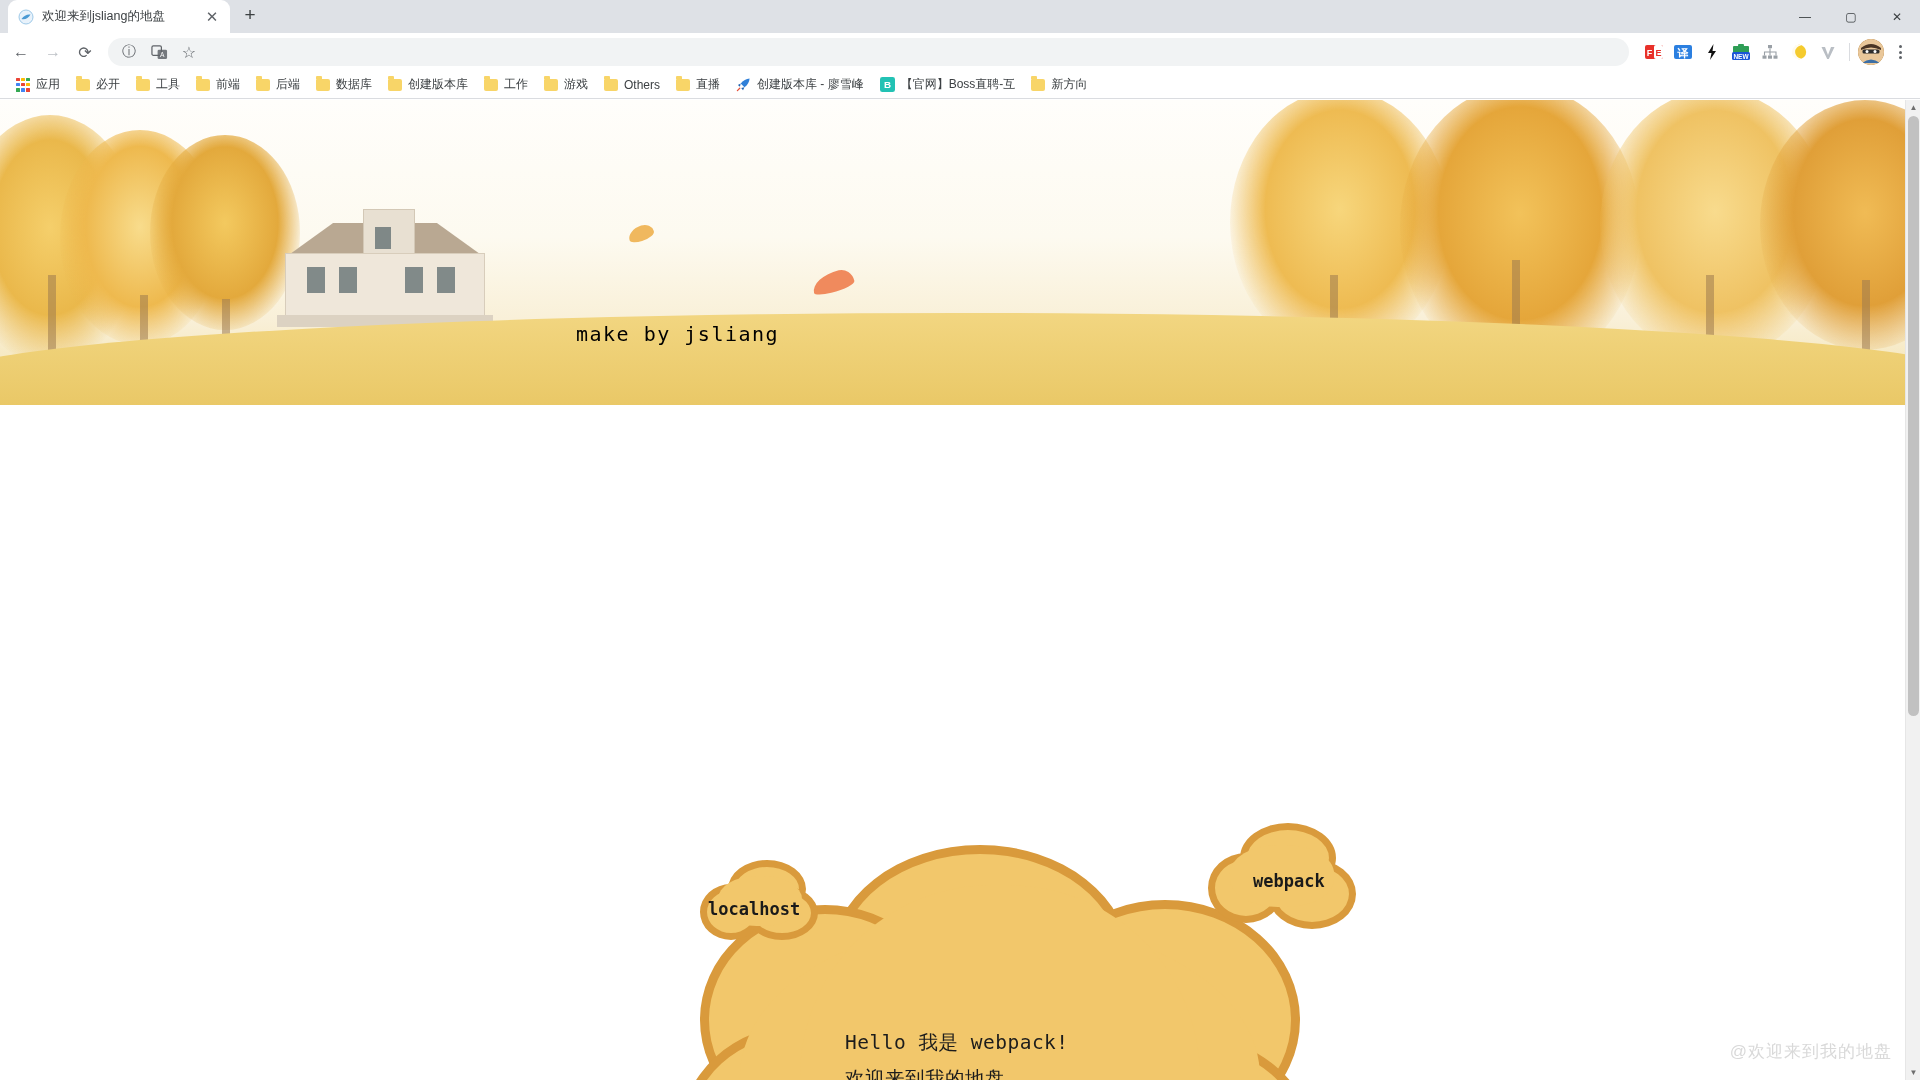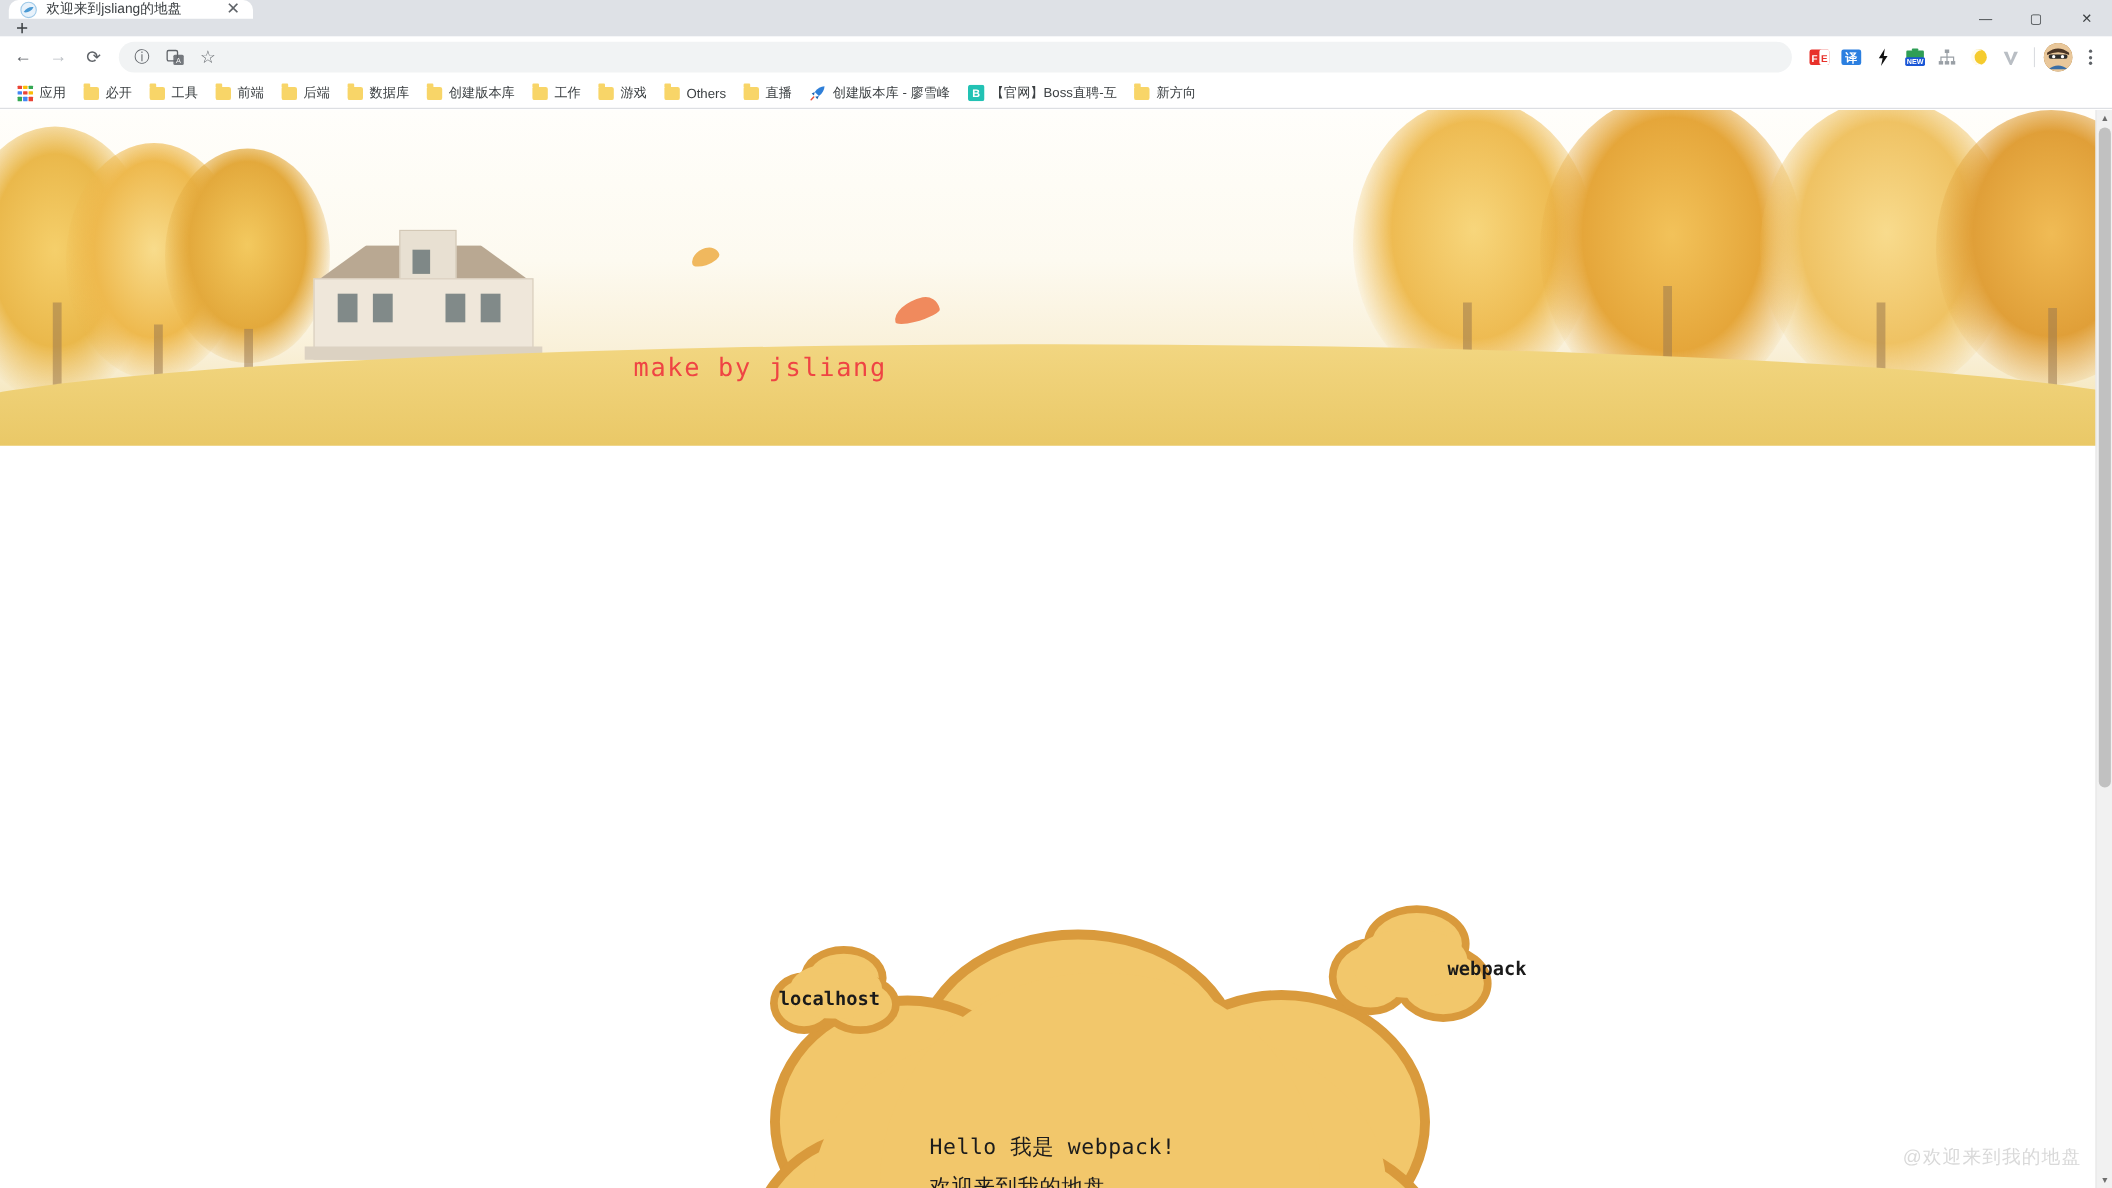--- a/index.html
+++ b/index.html
@@ -8,21 +8,21 @@
     overflow: hidden;
     font-family: "Liberation Sans", sans-serif;
     background: #ffffff;
   }
 
   
   .browser { width: 1920px; height: 1080px; position: relative; background:#fff; }
 
   .titlebar {
     height: 33px; background: #dee1e6;
-    display: flex; position: relative; flex-direction: column;
+    display: flex; position: relative;
   }
   .tab {
     margin-left: 8px; width: 222px; height: 33px;
     background: #fff; border-radius: 9px 9px 0 0;
     display: flex; align-items: center; padding: 0 10px; gap: 8px;
     position: relative;
   }
   .tab-favicon {
     width: 16px; height: 16px; flex: 0 0 16px;
     display:flex; align-items:center; justify-content:center;
@@ -164,21 +164,21 @@
   .house .roof { position:absolute; left:12px; bottom:70px; width:236px; height:34px;
     background:#b9a892; clip-path: polygon(8% 100%, 28% 0, 72% 0, 92% 100%); }
   .house .tower { position:absolute; left:108px; bottom:62px; width:52px; height:56px;
     background:#e8e0d2; border:1px solid #d3c8b6; }
   .house .win { position:absolute; background:#5c6b6d; opacity:.75; }
   .house .porch { position:absolute; left:22px; bottom:0; width:216px; height:12px;
     background:#dcd2c2; }
   .make-by {
     position:absolute; left:576px; top:222px;
     font-family: "DejaVu Sans Mono","Liberation Mono",monospace;
-    font-size: 23px; letter-spacing: 1.5px; color: #ef4444; font-weight:500;
+    font-size: 20px; letter-spacing: 1.5px; color: #000000; font-weight:500;
   }
   .leaf1 {
     position:absolute; left:628px; top:126px; width:26px; height:15px;
     background:#f0b85e; border-radius: 60% 40% 55% 45% / 70% 60% 40% 30%;
     transform: rotate(-18deg);
   }
   .leaf2 {
     position:absolute; left:812px; top:172px; width:42px; height:20px;
     background:#f08a5d; border-radius: 70% 30% 60% 40% / 80% 70% 30% 20%;
     transform: rotate(-14deg);
@@ -490,21 +490,21 @@
         <div class="cap" style="left:18px;top:16px;width:84px;height:50px;border-radius:46%;"></div>
       </div>
       <div class="cloud-label" style="left:708px;top:494px;font-size:17px;">localhost</div>
 
       <div class="cloud small" style="left:1208px;top:418px;width:150px;height:110px;">
         <div class="lobe" style="left:32px;top:0;width:96px;height:70px;"></div>
         <div class="lobe" style="left:0;top:30px;width:76px;height:70px;"></div>
         <div class="lobe" style="left:60px;top:36px;width:88px;height:70px;"></div>
         <div class="cap" style="left:22px;top:22px;width:104px;height:62px;border-radius:46%;"></div>
       </div>
-      <div class="cloud-label" style="left:1316px;top:466px;font-size:17px;">webpack</div>
+      <div class="cloud-label" style="left:1253px;top:466px;font-size:17px;">webpack</div>
 
       <div class="watermark">@欢迎来到我的地盘</div>
     </div>
   </div>
 
   <div class="scrollbar">
     <div class="arrow" style="top:0;">▲</div>
     <div class="thumb" style="top:16px;"></div>
     <div class="arrow" style="bottom:0;">▼</div>
   </div>

